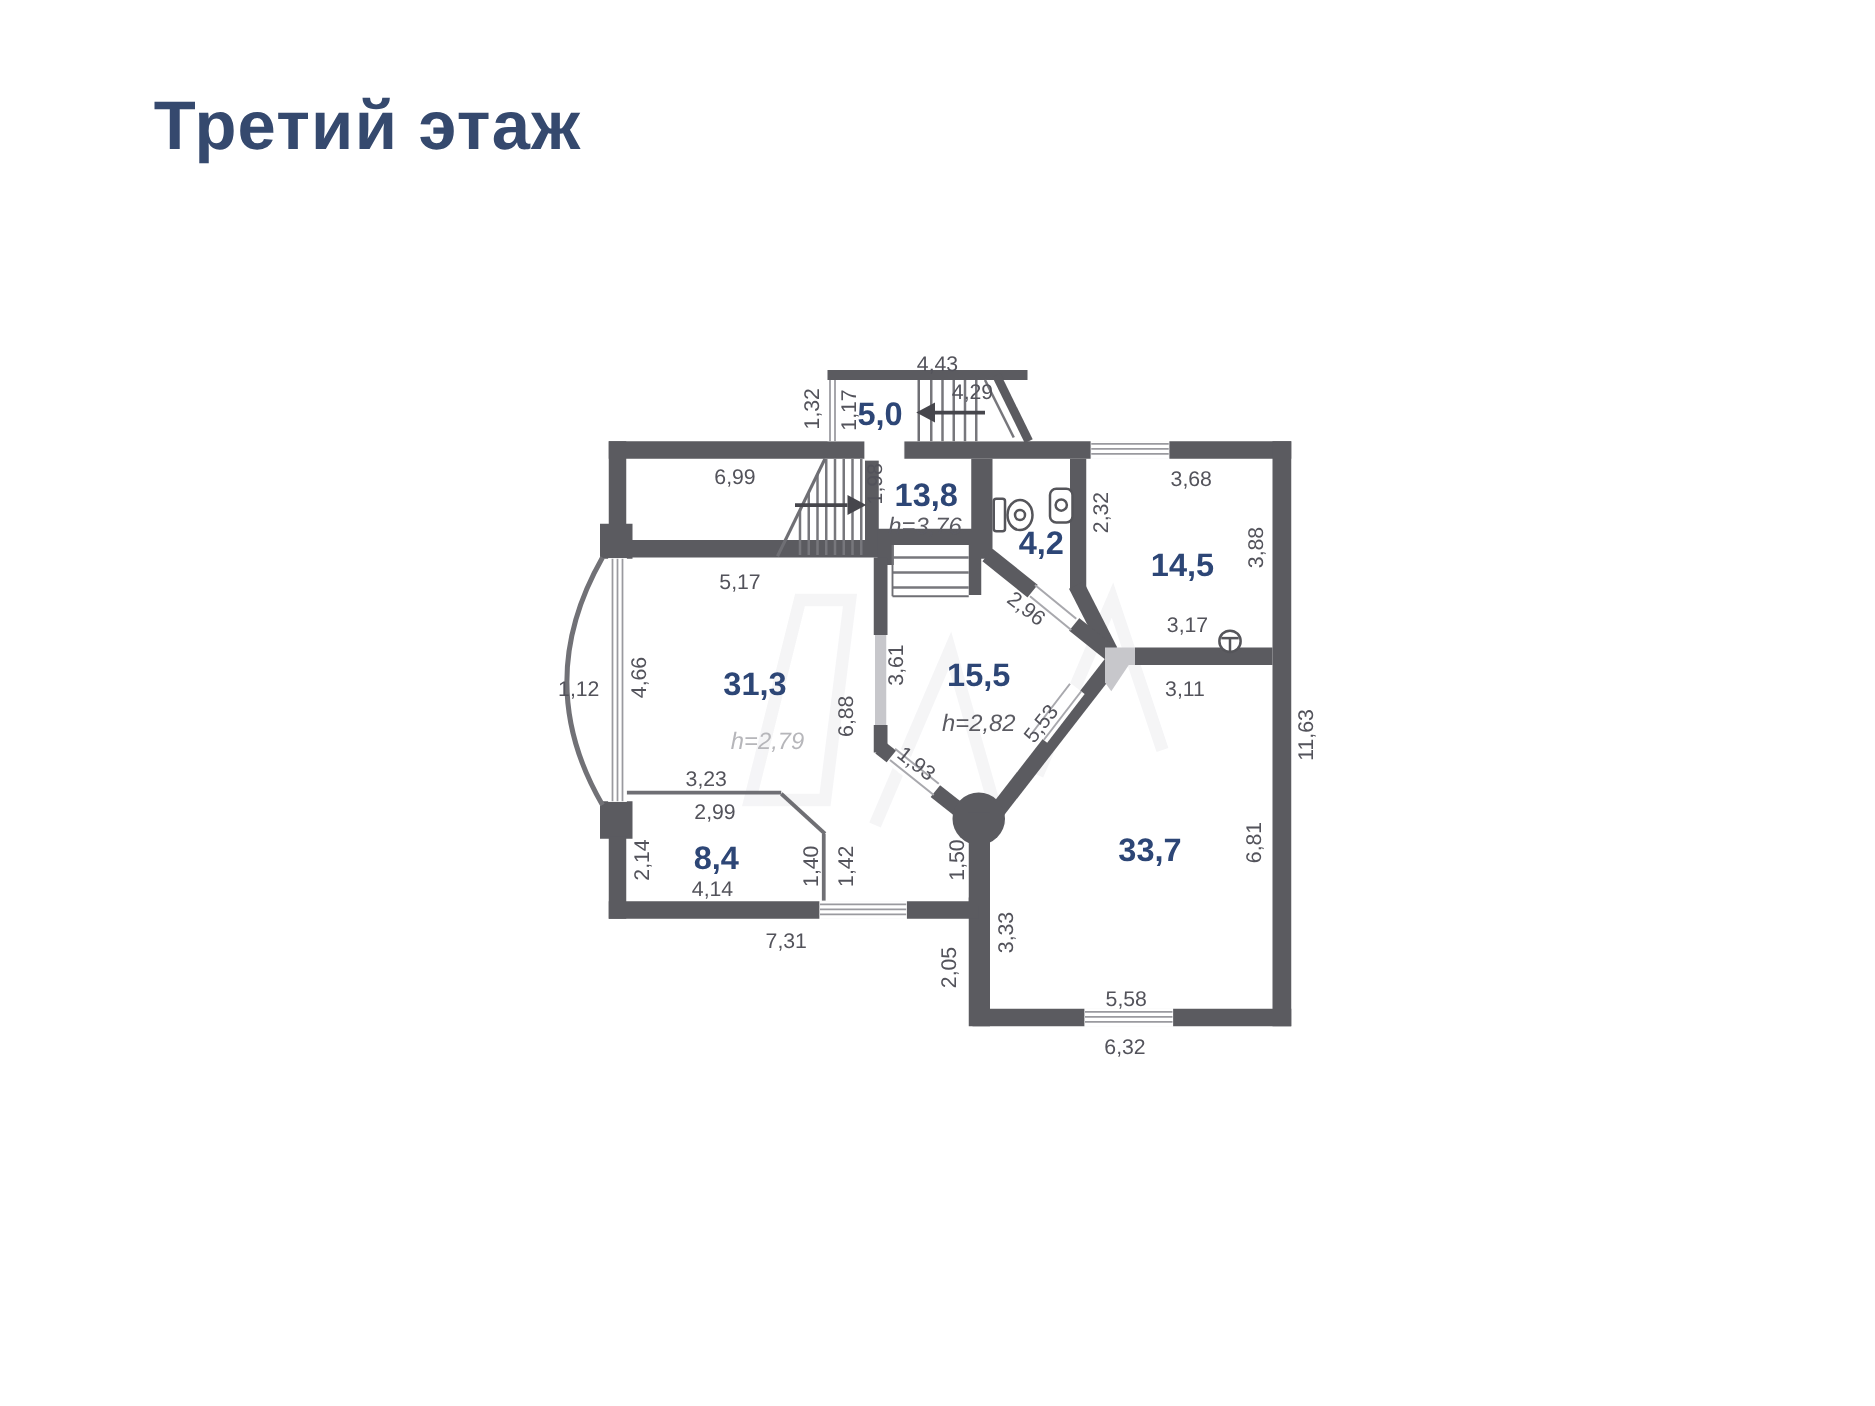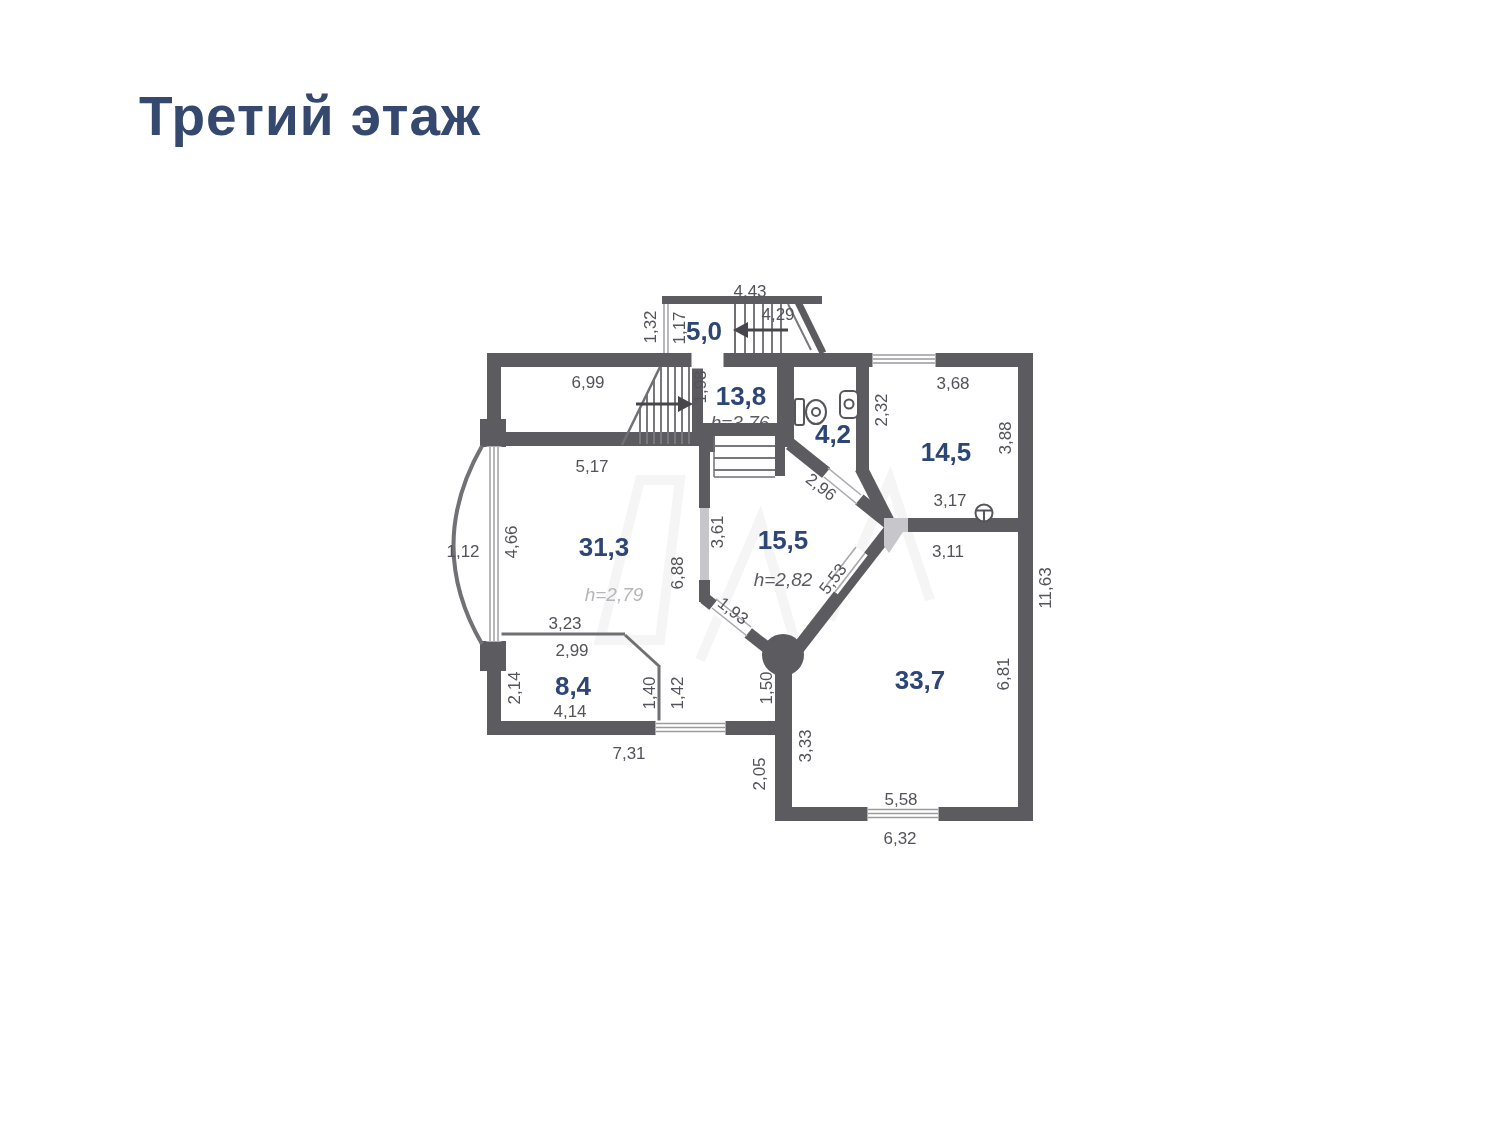--- a/index.html
+++ b/index.html
@@ -1,18 +1,18 @@
 <!DOCTYPE html>
 <html><head>
 <meta charset="utf-8">
 <style>
   html,body{margin:0;padding:0;background:#ffffff;}
   #page{position:relative;width:1500px;height:1125px;background:#ffffff;overflow:hidden;
         font-family:"Liberation Sans", sans-serif;}
-  #floor-title{position:absolute;left:123px;top:68px;margin:16px;
+  #floor-title{position:absolute;left:123px;top:68px;margin:0;
         font-size:55px;font-weight:bold;letter-spacing:1px;color:#35496e;
         font-family:"Liberation Sans", sans-serif;}
   #plan-svg{position:absolute;left:0;top:0;}
   .wall{fill:#5b5b60;}
   .wallln{stroke:#5b5b60;fill:none;}
   .thinw{stroke:#6f6f74;fill:none;}
   .lightw{fill:#c7c7cb;}
   .winln{stroke:#9a9a9f;stroke-width:1.4;fill:none;}
   .doorln{stroke:#a8a8ad;stroke-width:1.6;fill:none;}
   .tread{stroke:#77777c;stroke-width:2;fill:none;}

